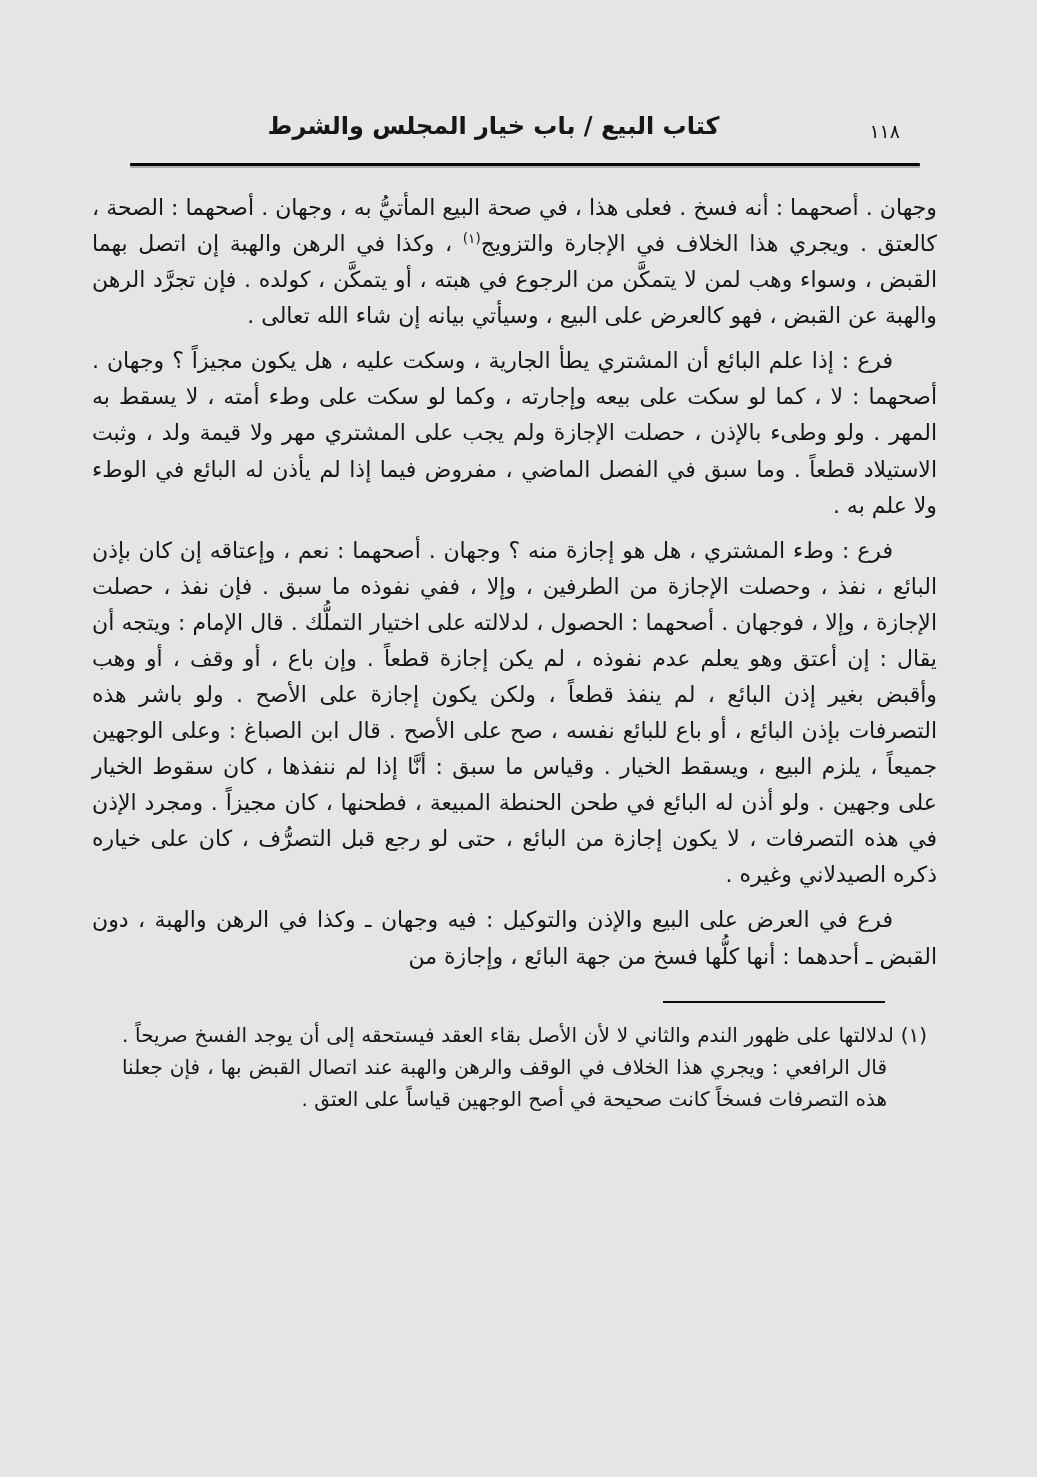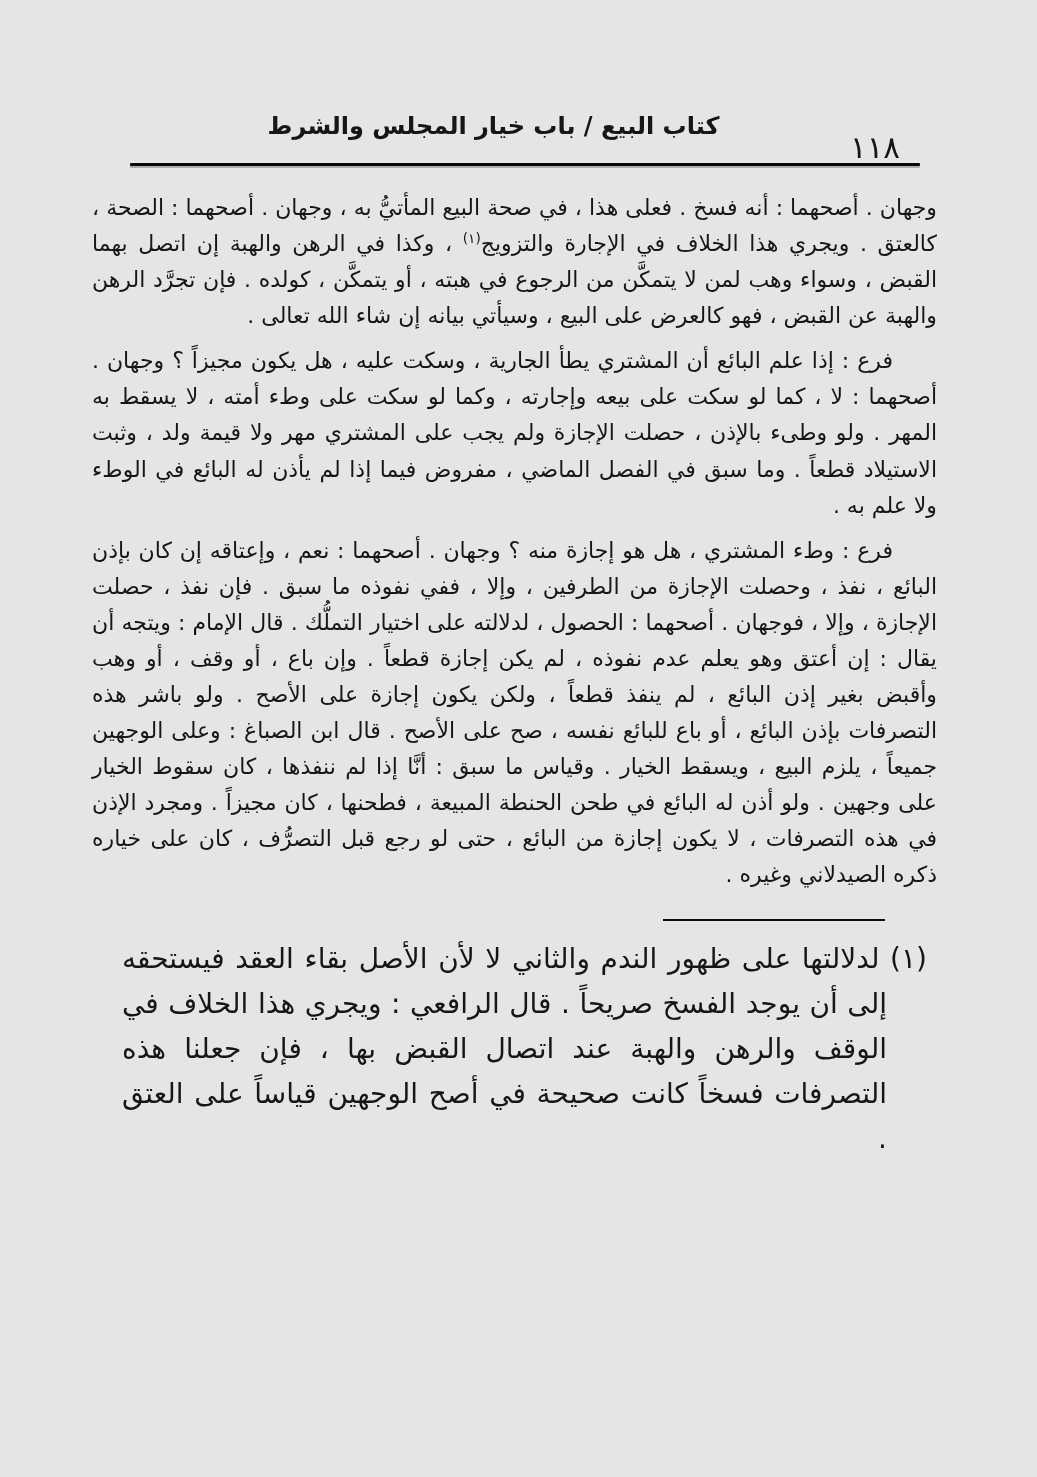--- a/index.html
+++ b/index.html
@@ -26,23 +26,23 @@
   }
   .header-title {
     text-align: center;
     transform: translateX(-21px);
     font-size: 24px;
     font-weight: bold;
     letter-spacing: 0;
   }
   .page-num {
     position: absolute;
-    top: 17px;
+    top: 8px;
     right: 37px;
-    font-size: 31px;
+    font-size: 19px;
   }
   .header-rule {
     height: 3px;
     background: #070707;
     margin: 7px 17px 0 38px;
     border-radius: 1px;
     box-shadow: 0 2px 0 rgba(0,0,0,0.25);
   }
   .body-text {
     margin-top: 24px;
@@ -67,21 +67,21 @@
   .footnotes {
     margin-top: 26px;
   }
   .fn-rule {
     width: 222px;
     height: 2px;
     background: #0c0c0c;
     margin: 0 52px 16px 0;
   }
   .footnote {
-    font-size: 28px;
+    font-size: 20px;
     line-height: 1.6;
     text-align: justify;
     padding-right: 40px;
     text-indent: -40px;
     margin: 0 10px 0 30px;
   }
 </style>
 </head>
 <body>
 
@@ -95,20 +95,21 @@
   <div class="header-rule"></div>
 
   <div class="body-text">
 
     <p><span>وجهان . أصحهما : أنه فسخ . فعلى هذا ، في صحة البيع المأتيُّ به ، وجهان . أصحهما : الصحة ، كالعتق . ويجري هذا الخلاف في الإجارة والتزويج</span><sup class="note-ref">(١)</sup><span> ، وكذا في الرهن والهبة إن اتصل بهما القبض ، وسواء وهب لمن لا يتمكَّن من الرجوع في هبته ، أو يتمكَّن ، كولده . فإن تجرَّد الرهن والهبة عن القبض ، فهو كالعرض على البيع ، وسيأتي بيانه إن شاء الله تعالى .</span></p>
 
     <p class="far3"><b class="lead">فرع</b><span> : إذا علم البائع أن المشتري يطأ الجارية ، وسكت عليه ، هل يكون مجيزاً ؟ وجهان . أصحهما : لا ، كما لو سكت على بيعه وإجارته ، وكما لو سكت على وطء أمته ، لا يسقط به المهر . ولو وطىء بالإذن ، حصلت الإجازة ولم يجب على المشتري مهر ولا قيمة ولد ، وثبت الاستيلاد قطعاً . وما سبق في الفصل الماضي ، مفروض فيما إذا لم يأذن له البائع في الوطء ولا علم به .</span></p>
 
     <p class="far3"><b class="lead">فرع</b><span> : وطء المشتري ، هل هو إجازة منه ؟ وجهان . أصحهما : نعم ، وإعتاقه إن كان بإذن البائع ، نفذ ، وحصلت الإجازة من الطرفين ، وإلا ، ففي نفوذه ما سبق . فإن نفذ ، حصلت الإجازة ، وإلا ، فوجهان . أصحهما : الحصول ، لدلالته على اختيار التملُّك . قال الإمام : ويتجه أن يقال : إن أعتق وهو يعلم عدم نفوذه ، لم يكن إجازة قطعاً . وإن باع ، أو وقف ، أو وهب وأقبض بغير إذن البائع ، لم ينفذ قطعاً ، ولكن يكون إجازة على الأصح . ولو باشر هذه التصرفات بإذن البائع ، أو باع للبائع نفسه ، صح على الأصح . قال ابن الصباغ : وعلى الوجهين جميعاً ، يلزم البيع ، ويسقط الخيار . وقياس ما سبق : أنَّا إذا لم ننفذها ، كان سقوط الخيار على وجهين . ولو أذن له البائع في طحن الحنطة المبيعة ، فطحنها ، كان مجيزاً . ومجرد الإذن في هذه التصرفات ، لا يكون إجازة من البائع ، حتى لو رجع قبل التصرُّف ، كان على خياره ذكره الصيدلاني وغيره .</span></p>
 
+    <p class="far3"><b class="lead">فرع في العرض على البيع والإذن والتوكيل</b><span> : فيه وجهان ـ وكذا في الرهن والهبة ، دون القبض ـ أحدهما : أنها كلُّها فسخ من جهة البائع ، وإجازة من</span></p>
 
   </div>
 
   <div class="footnotes">
     <div class="fn-rule"></div>
     <p class="footnote"><span>(١)</span><span> لدلالتها على ظهور الندم والثاني لا لأن الأصل بقاء العقد فيستحقه إلى أن يوجد الفسخ صريحاً . قال الرافعي : ويجري هذا الخلاف في الوقف والرهن والهبة عند اتصال القبض بها ، فإن جعلنا هذه التصرفات فسخاً كانت صحيحة في أصح الوجهين قياساً على العتق .</span></p>
   </div>
 
 </div>
 

